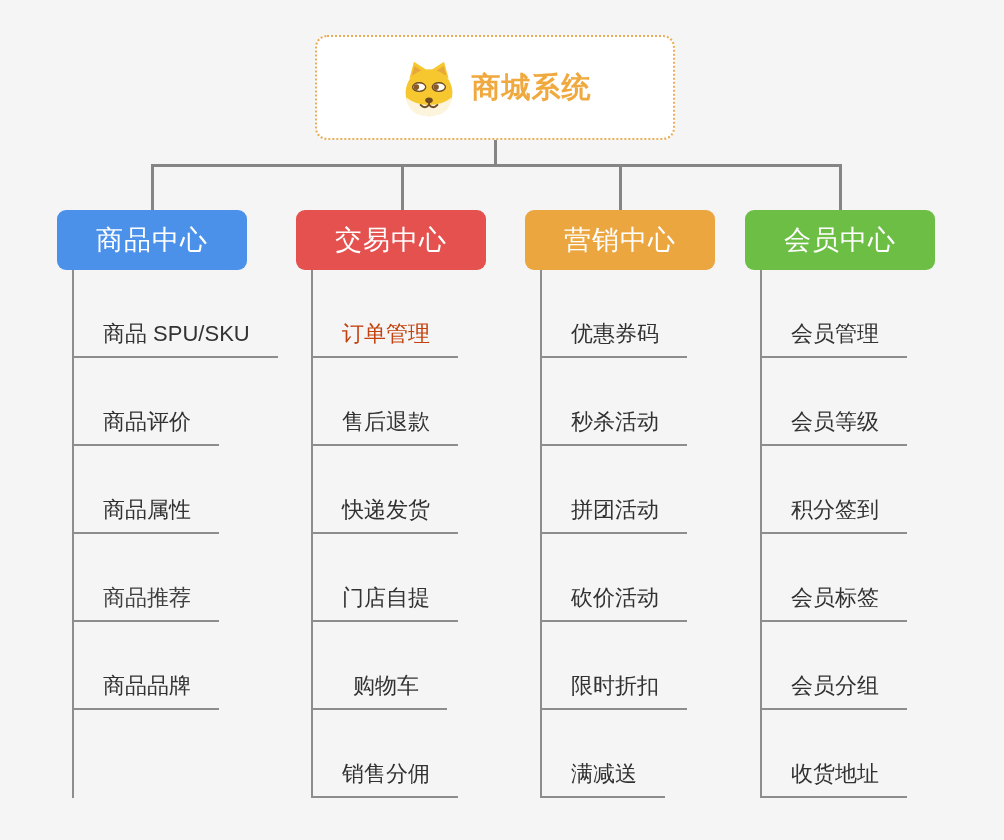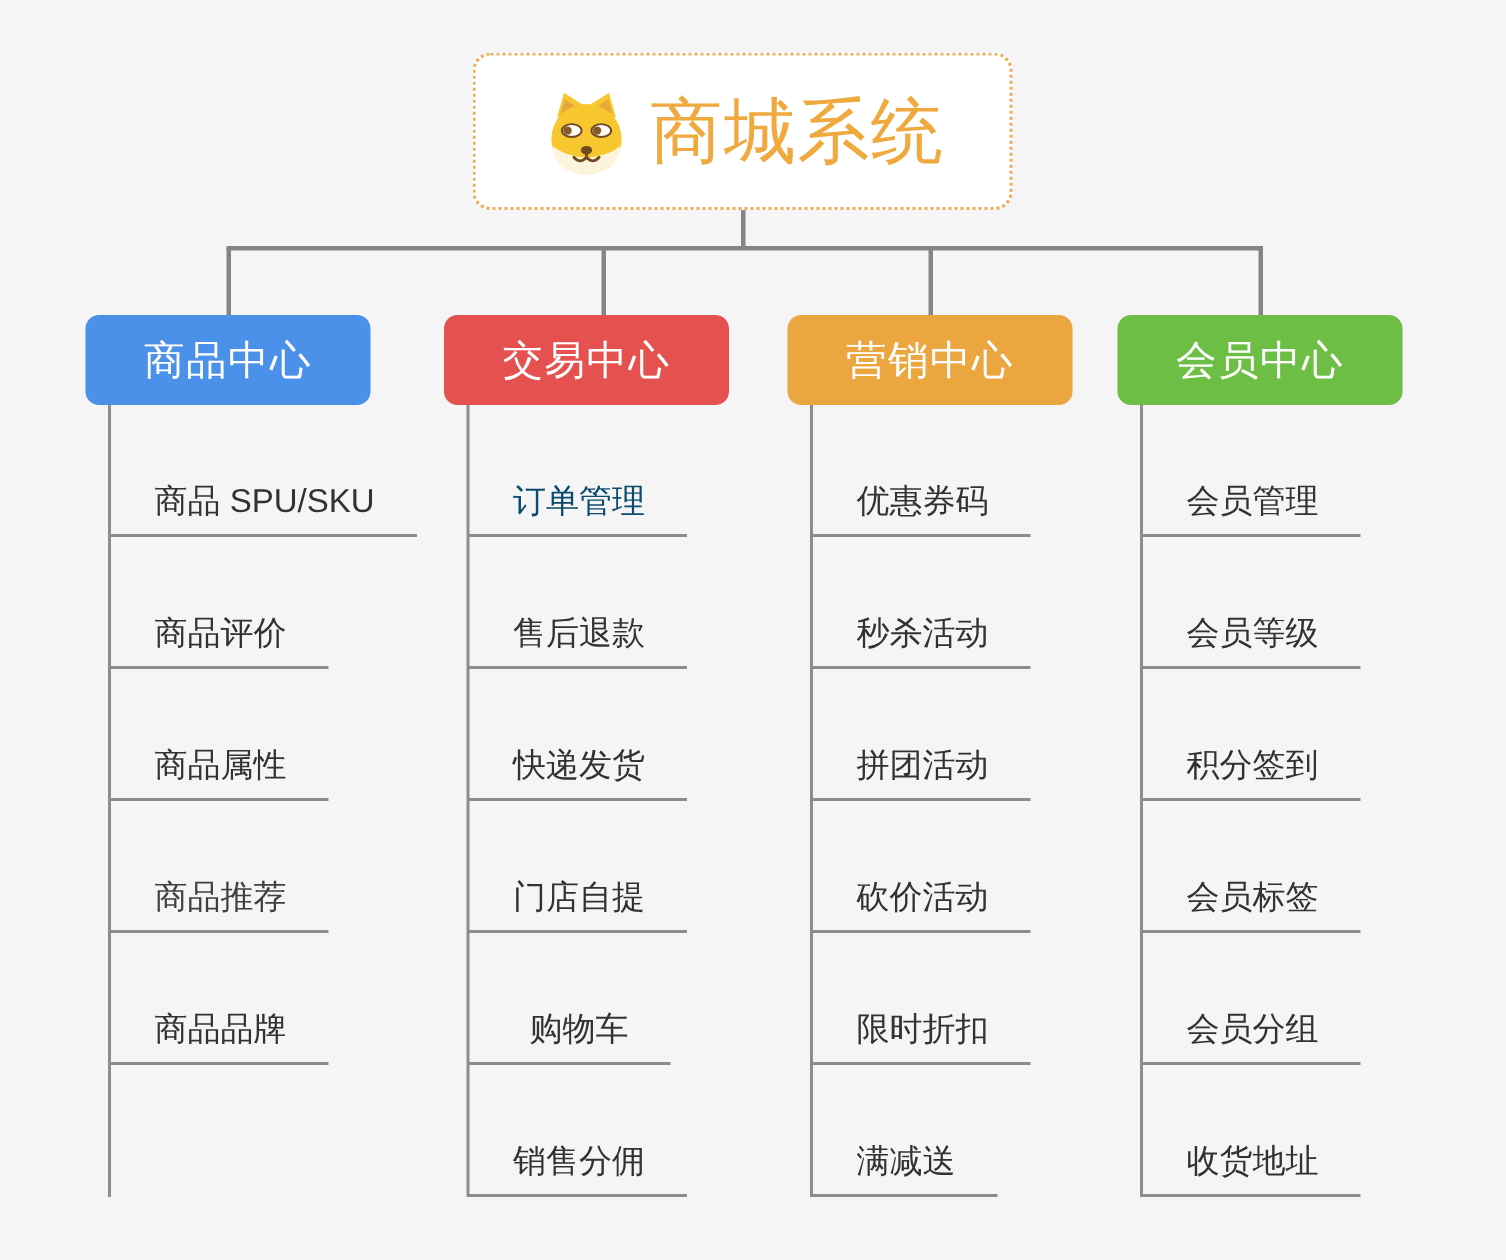--- a/index.html
+++ b/index.html
@@ -13,23 +13,23 @@
   
   .root-node{
     position:absolute;left:315px;top:35px;
     width:360px;height:105px;box-sizing:border-box;
     background:#ffffff;
     border:2px dotted #ebac55;
     border-radius:12px;
     display:flex;align-items:center;justify-content:center;gap:13px;
   }
   .root-title{
-    font-size:48px;
+    font-size:29px;
     letter-spacing:1px;
-    font-weight:400;
+    font-weight:700;
   }
   .root-icon{width:60px;height:62px;flex:0 0 auto;}
   
   .line{position:absolute;}
   
   .branch{position:absolute;top:210px;width:260px;}
   .branch-box{
     width:190px;height:60px;
     border-radius:9px;
     display:flex;align-items:center;justify-content:center;
@@ -104,21 +104,21 @@
           <li class="leaf" style="color: rgb(50, 50, 50); border-bottom-color: rgb(141, 141, 141);">商品品牌</li>
         </ul>
   </div>
 
   <div class="branch" style="left: 296px;">
     <div class="branch-box" style="background: rgb(228, 81, 78);">
       <span class="branch-label" style="color: rgb(255, 255, 255);">交易中心</span>
     </div>
     <div class="branch-line" style="background: rgb(141, 141, 141);"></div>
     <ul class="leaves">
-          <li class="leaf" style="color: #0c4a6e; border-bottom-color: rgb(141, 141, 141);">订单管理</li>
+          <li class="leaf" style="color: #c2410c; border-bottom-color: rgb(141, 141, 141);">订单管理</li>
           <li class="leaf" style="color: rgb(50, 50, 50); border-bottom-color: rgb(141, 141, 141);">售后退款</li>
           <li class="leaf" style="color: rgb(50, 50, 50); border-bottom-color: rgb(141, 141, 141);">快递发货</li>
           <li class="leaf" style="color: rgb(50, 50, 50); border-bottom-color: rgb(141, 141, 141);">门店自提</li>
           <li class="leaf" style="color: rgb(50, 50, 50); border-bottom-color: rgb(141, 141, 141); padding-left: 41px;">购物车</li>
           <li class="leaf" style="color: rgb(50, 50, 50); border-bottom-color: rgb(141, 141, 141);">销售分佣</li>
         </ul>
   </div>
 
   <div class="branch" style="left: 525px;">
     <div class="branch-box" style="background: rgb(235, 166, 63);">

